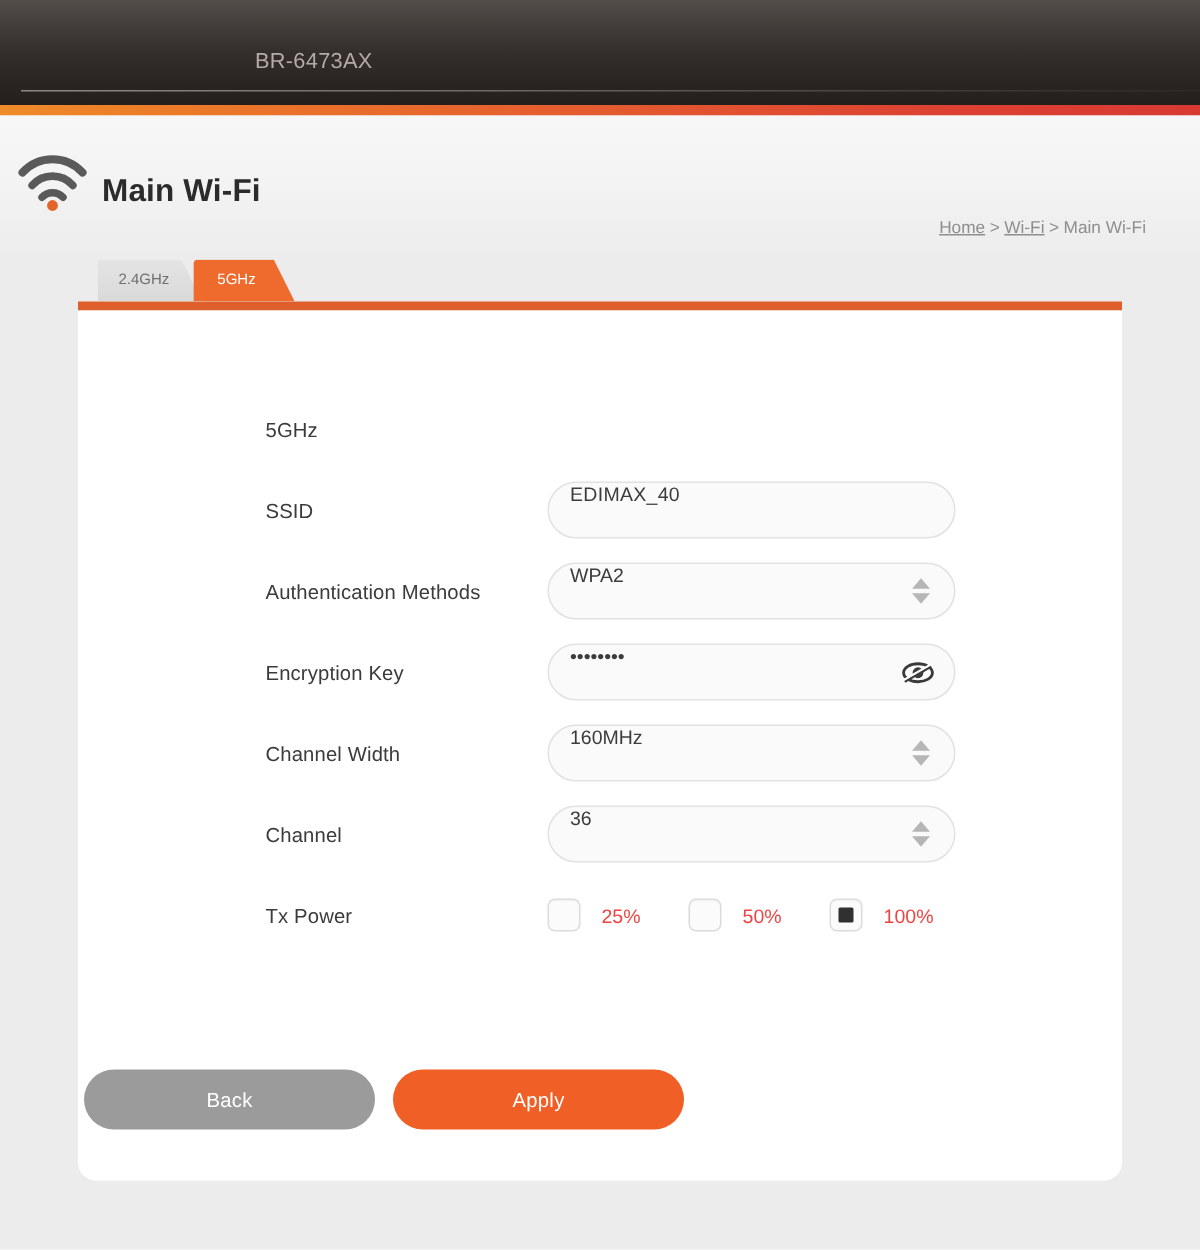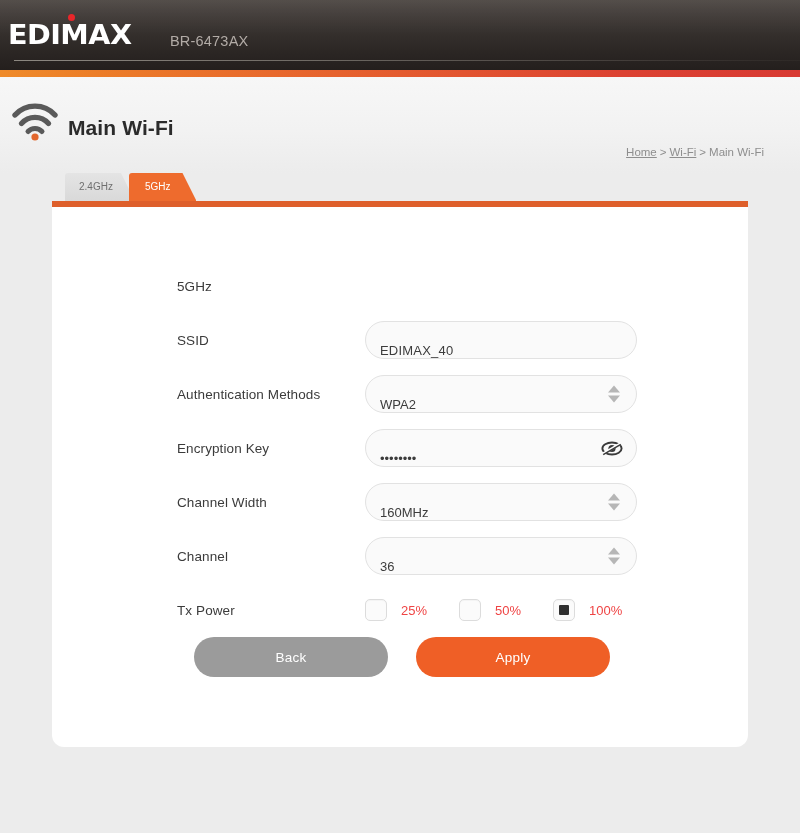--- a/index.html
+++ b/index.html
@@ -229,21 +229,21 @@
 
   
   .pill {
     position: relative;
     width: 272px;
     height: 38px;
     border: 1px solid #e2e2e2;
     border-radius: 19px;
     background: #fafafa;
     display: flex;
-    align-items: flex-end;
+    align-items: flex-start;
     padding: 0 14px;
     font-size: 13px;
     color: #3c3c3c;
   }
   .pill input {
     border: none;
     outline: none;
     background: transparent;
     font-family: "Liberation Sans", sans-serif;
     font-size: 13px;
@@ -289,22 +289,22 @@
   .tx-opt + .tx-opt { margin-left: 32px; text-align: center; }
   .tx-opt .tx-label {
     font-size: 13px;
     color: #ef4444;
     margin-left: 14px;
   }
 
   
   .btn-row {
     display: flex;
-    justify-content: center;
-    gap: 28px;
+    gap: 12px;
+    margin-top: 76px;
     padding-left: 4px;
   }
   .btn {
     width: 194px;
     height: 40px;
     border: none;
     border-radius: 20px;
     font-family: "Liberation Sans", sans-serif;
     font-size: 13.5px;
     color: #ffffff;
@@ -313,24 +313,20 @@
   }
   .btn.back  { background: #9b9b9b; }
   .btn.apply { background: #ef5f26; }
 </style>
 </head>
 <body>
 
 <div class="topbar">
   <div class="topbar-sheen"></div>
 
-  <div class="logo-wrap">
-    <div class="logo">EDIMAX</div>
-    <div class="logo-dot"></div>
-  </div>
 
   <div class="model">BR-6473AX</div>
 
   <div class="topbar-hairline"></div>
 </div>
 
 <div class="accent-stripe"></div>
 
 <div class="page-head">
 

